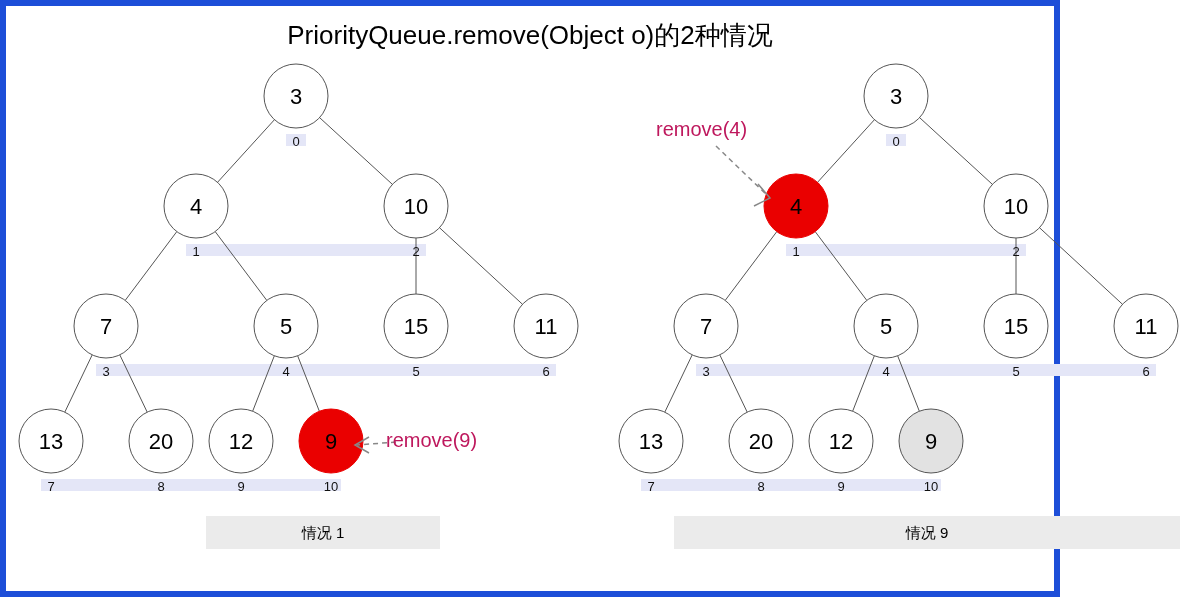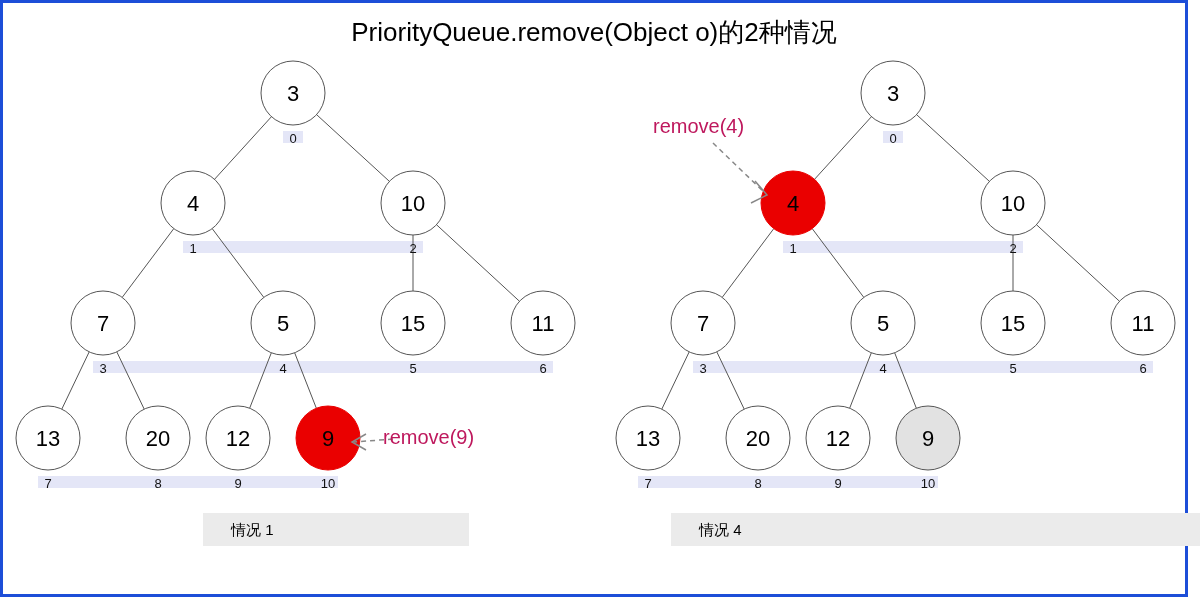--- a/index.html
+++ b/index.html
@@ -1,26 +1,26 @@
 <!DOCTYPE html>
 <html><head>
 <meta charset="utf-8">
 <style>
   html,body{margin:0;padding:0;background:#fff;font-family:"Helvetica Neue",Arial,sans-serif}
-  .frame{position:relative;width:1188px;height:597px;border:3px solid #1d4ed8;box-sizing:border-box}
+  .frame{position:relative;width:1060px;height:597px;border:6px solid #1d4ed8;box-sizing:border-box}
   .title{position:absolute;top:12px;left:0;right:0;text-align:center;font-size:26px}
   svg{position:absolute;top:0;left:0}
   .idx-band{fill:#e4e6f7}
   .node{fill:#fff;stroke:#555;stroke-width:1}
   .node-red{fill:#ea0000;stroke:#ea0000}
   .node-grey{fill:#e2e2e2;stroke:#555}
   .edge{stroke:#555;stroke-width:1;fill:none}
   .val{font-size:22px;text-anchor:middle;dominant-baseline:middle}
   .idx{font-size:13px;text-anchor:middle;fill:#111}
-  .caption{position:absolute;background:#ebebeb;font-size:15px;line-height:1.4;padding:6px 28px}
+  .caption{position:absolute;background:#ebebeb;font-size:15px;line-height:1.4;text-align:center;padding:6px 12px}
   .ann{position:absolute;color:#be185d;font-size:20px}
   .arrow-line{stroke:#888;stroke-width:1.5;stroke-dasharray:5 4;fill:none}
   .arrow-head{fill:none;stroke:#888;stroke-width:1.5}
 </style>
 </head>
 <body>
 
 <div class="frame">
   <div class="title">PriorityQueue.remove(Object o)的2种情况</div>
 
@@ -127,15 +127,15 @@
       <polyline class="arrow-head" points="152,178 164,192 148,200"></polyline>
     </svg>
 
   <div class="ann" id="ann-left" style="top:423px;left:380px">remove(9)</div>
   <div class="ann" id="ann-right" style="top:112px;left:650px">remove(4)</div>
 
   <div class="caption" style="top:510px;left:200px;width:210px">
     <div>情况 1</div>
   </div>
   <div class="caption" style="top:510px;left:668px;width:482px">
-    <div>情况 4</div>
+    <div>情况 9</div>
   </div>
 </div>
 
 </body></html>

